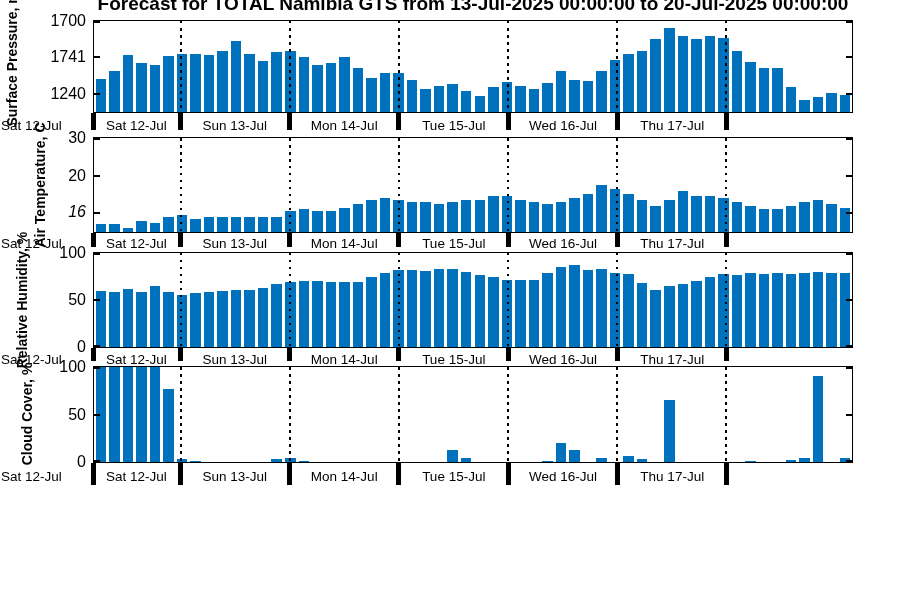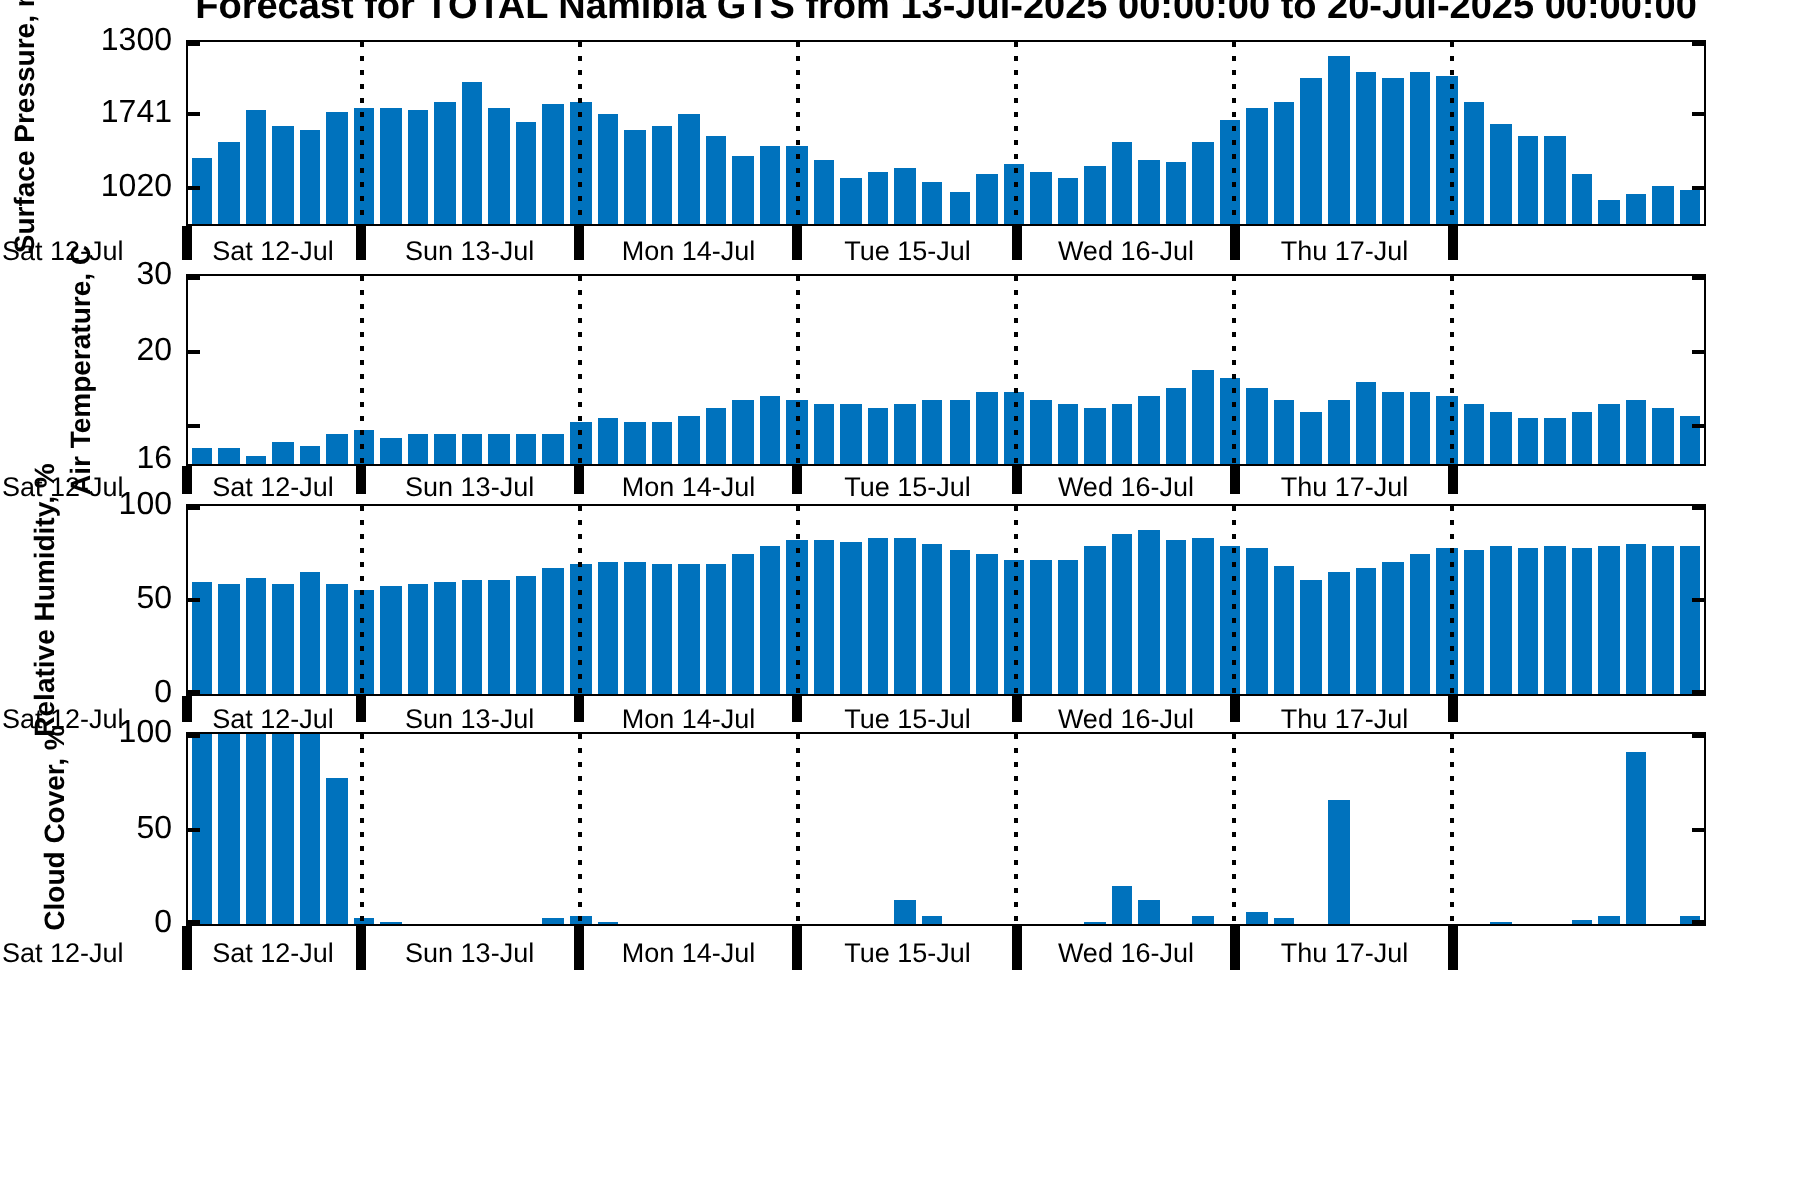--- a/index.html
+++ b/index.html
@@ -362,24 +362,24 @@
       <div class="daytick" style="left: 521.976px; height: 22px;"></div>
       <div class="daytick" style="left: 631.492px; height: 22px;"></div>
       <div class="daylabel" style="left: 43.472px; top: 6px;">Sat 12-Jul</div>
       <div class="daylabel" style="left: 141.816px; top: 6px;">Sun 13-Jul</div>
       <div class="daylabel" style="left: 251.256px; top: 6px;">Mon 14-Jul</div>
       <div class="daylabel" style="left: 360.772px; top: 6px;">Tue 15-Jul</div>
       <div class="daylabel" style="left: 469.984px; top: 6px;">Wed 16-Jul</div>
       <div class="daylabel" style="left: 579.272px; top: 6px;">Thu 17-Jul</div>
     </div>
 
-<div class="yticklabel" style="top: 85.8px;">1020</div>
+<div class="yticklabel" style="top: 85.8px;">1240</div>
     <div class="yticklabel" style="top: 49.4px;">1741</div>
-    <div class="yticklabel" style="top: 13px;">1300</div>
-    <div class="yticklabel" style="top: 222px;">16</div>
+    <div class="yticklabel" style="top: 13px;">1700</div>
+    <div class="yticklabel" style="top: 204px; font-style: italic;">16</div>
     <div class="yticklabel" style="top: 167.6px;">20</div>
     <div class="yticklabel" style="top: 130px;">30</div>
     <div class="yticklabel" style="top: 339px;">0</div>
     <div class="yticklabel" style="top: 292px;">50</div>
     <div class="yticklabel" style="top: 245px;">100</div>
     <div class="yticklabel" style="top: 454px;">0</div>
     <div class="yticklabel" style="top: 406.5px;">50</div>
     <div class="yticklabel" style="top: 359px;">100</div>
     <div class="strayleft" style="top: 118px;">Sat 12-Jul</div>
     <div class="strayleft" style="top: 236px;">Sat 12-Jul</div>

